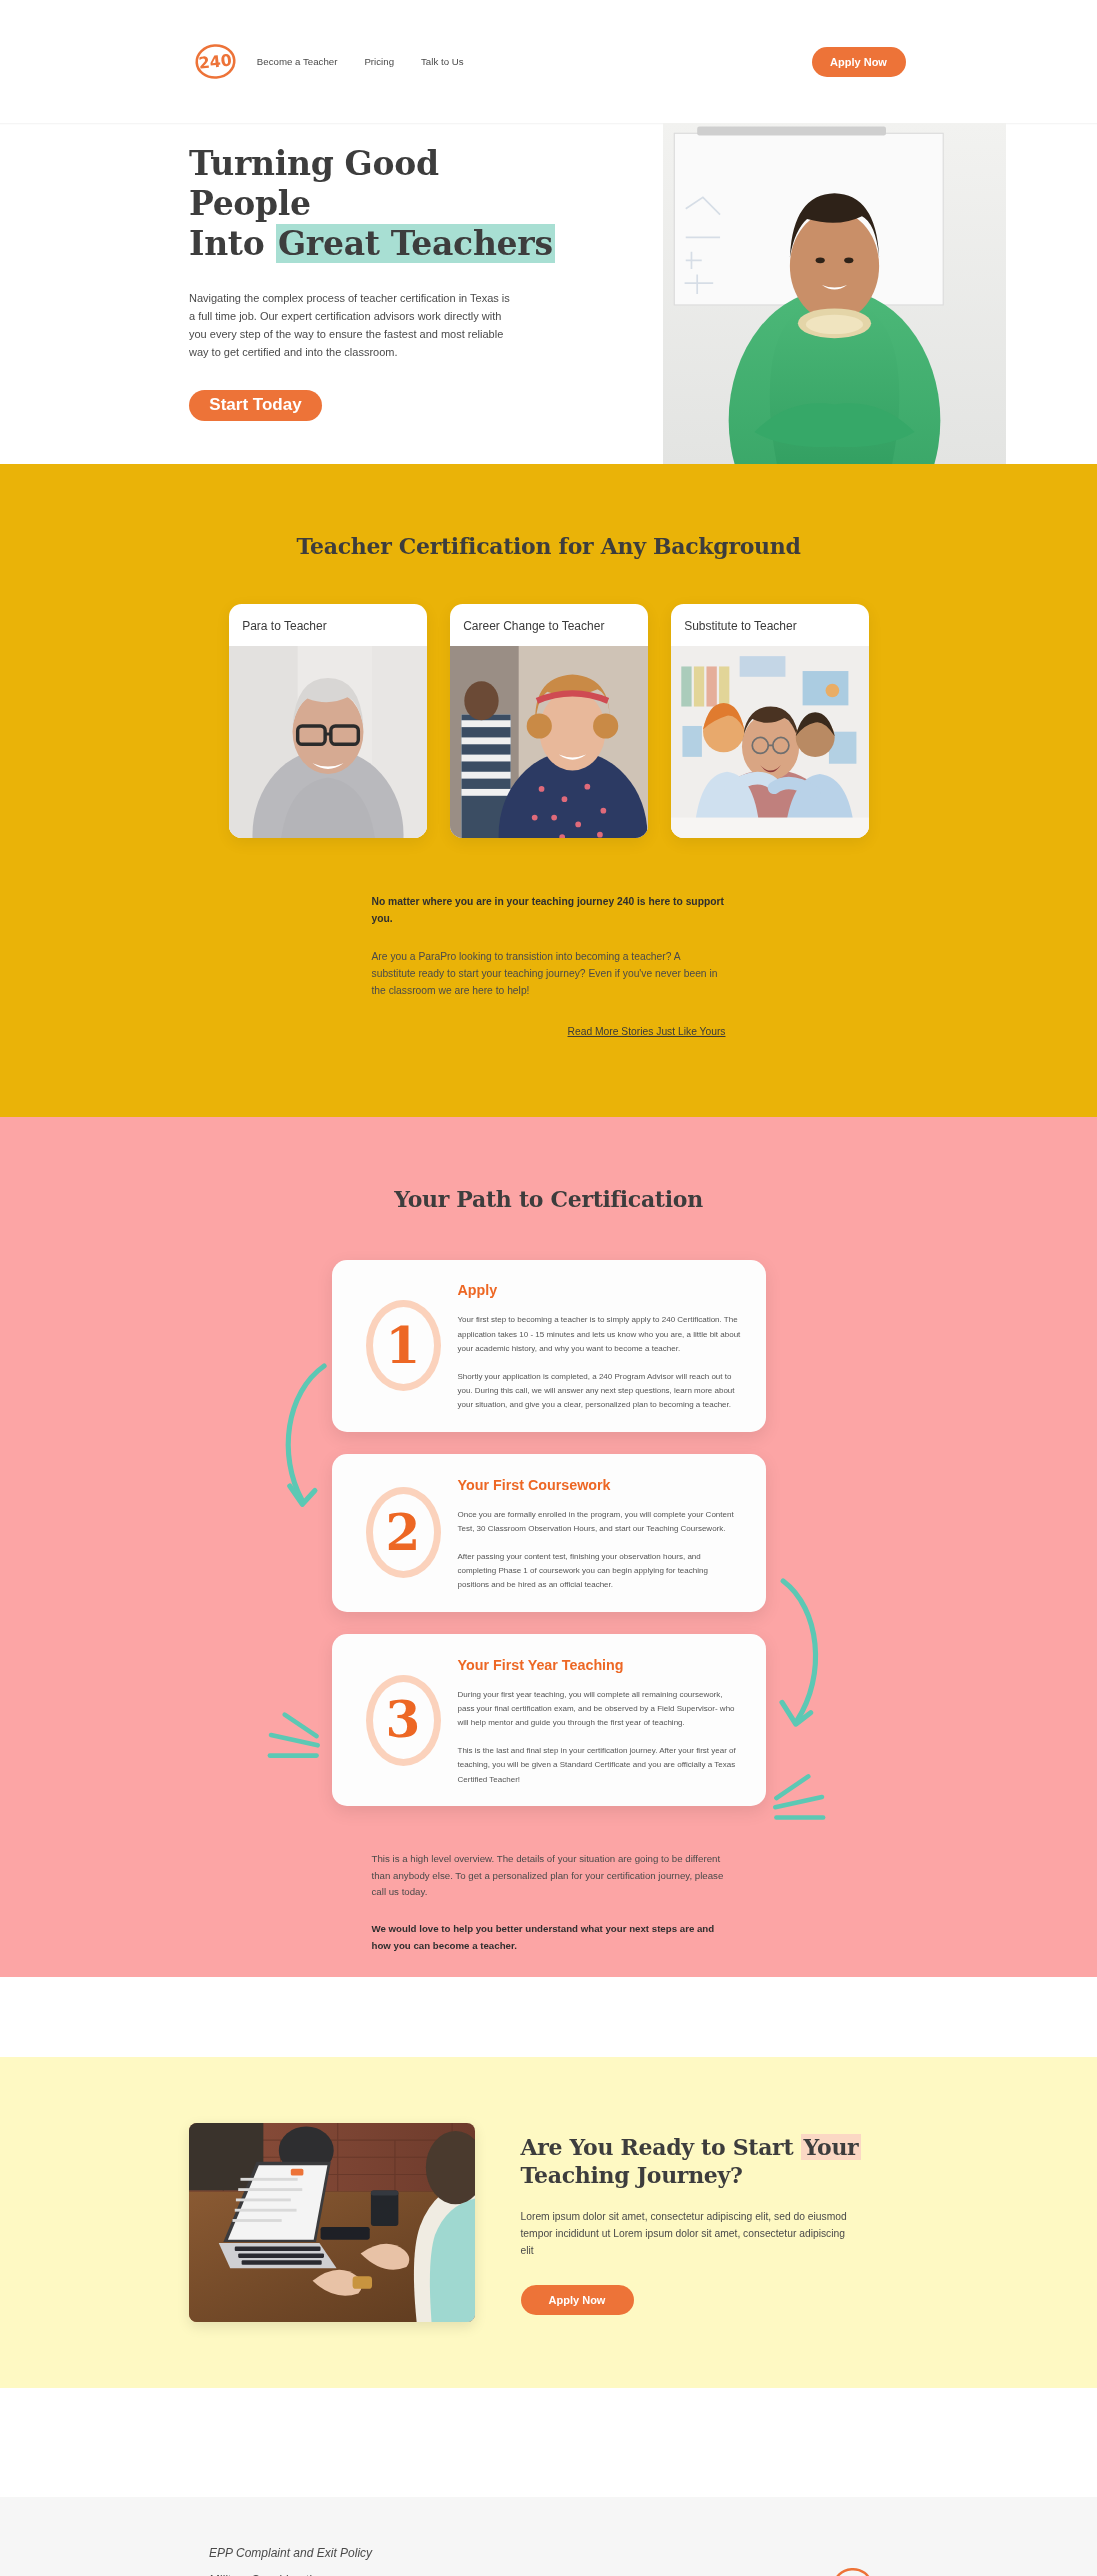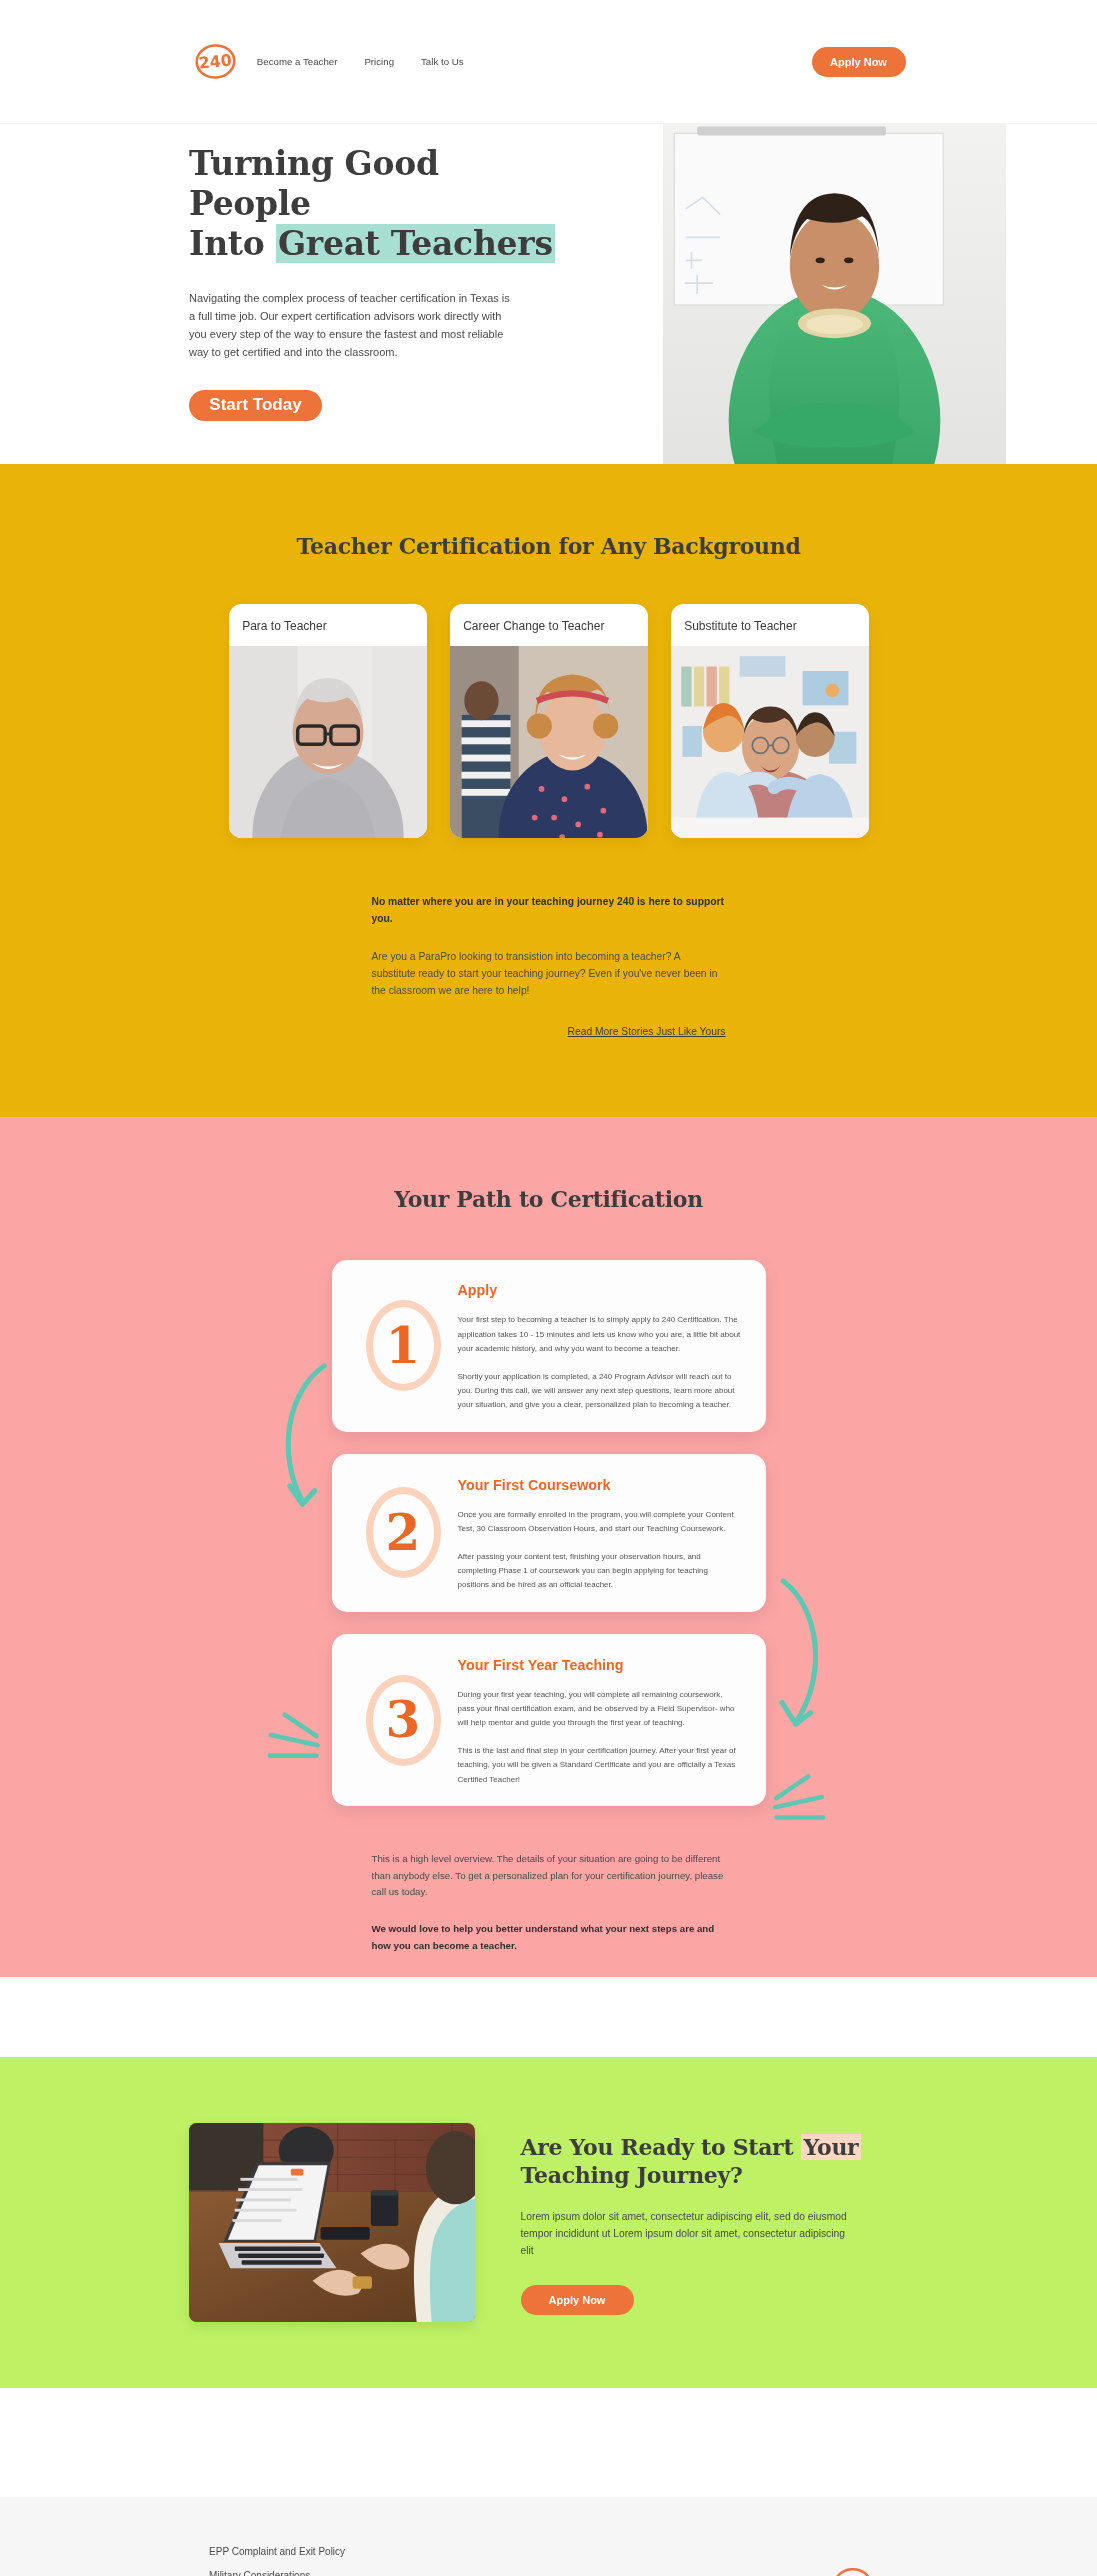--- a/index.html
+++ b/index.html
@@ -130,40 +130,40 @@
 
   .arrow { position: absolute; z-index: 1; }
   .sparkles { position: absolute; z-index: 1; }
 
   .path-copy { width: 354px; margin: 45px auto 0; }
   .path-copy p { font-size: 9.7px; line-height: 1.7; color: #4a4a4a; }
   .path-copy p.strong { font-weight: 700; color: #2f2f2f; }
   .path-copy p + p { margin-top: 20.6px; }
 
   
-  .cta-band { background: #bef264; padding: 66px 12px; margin-top: 80px; }
+  .cta-band { background: #fef9c3; padding: 66px 12px; margin-top: 80px; }
   .cta-inner { width: 720px; margin: 0 auto; display: flex; align-items: center; gap: 46px; }
   .cta-photo {
     width: 286px; height: 199px; border-radius: 8px; overflow: hidden;
     box-shadow: 0 4.6px 12.6px rgba(0,0,0,0.10); flex: 0 0 286px;
   }
   .cta-copy { flex: 1 1 auto; padding-top: 2.3px; }
   .cta-h2 { font-size: 22px; line-height: 1.28; }
   .hl-peach { background: #FBD8C4; padding: 0 2.9px; }
   .cta-p { margin-top: 19.4px; font-size: 10.3px; line-height: 1.64; color: #4a4a4a; width: 337px; }
   .cta-btn { margin-top: 25px; width: 113px; height: 30px; font-size: 11px; }
 
   
   .footer-gap { height: 109px; background: #ffffff; }
   .footer {
     background: #F6F6F6; padding: 49px 0 63px; position: relative;
   }
   .footer-inner { width: 720px; margin: 0 auto; display: flex; align-items: flex-start; }
   .footer-links { display: flex; flex-direction: column; gap: 12.6px; padding-left: 20.6px; }
-  .footer-link { font-size: 10px; color: #4a4a4a; text-decoration: none; }
+  .footer-link { font-size: 12px; color: #4a4a4a; text-decoration: none; font-style: italic; }
   .footer-spacer { flex: 1 1 auto; }
   .footer-logo { width: 45px; height: 45px; margin-right: 34px; margin-top: 16px; }
 </style>
 </head>
 <body>
 
 <svg width="0" height="0" style="position:absolute" aria-hidden="true">
   <defs>
     <linearGradient id="gHeroBg" x1="0" y1="0" x2="0" y2="1">
       <stop offset="0%" stop-color="#f2f2f0"></stop>

